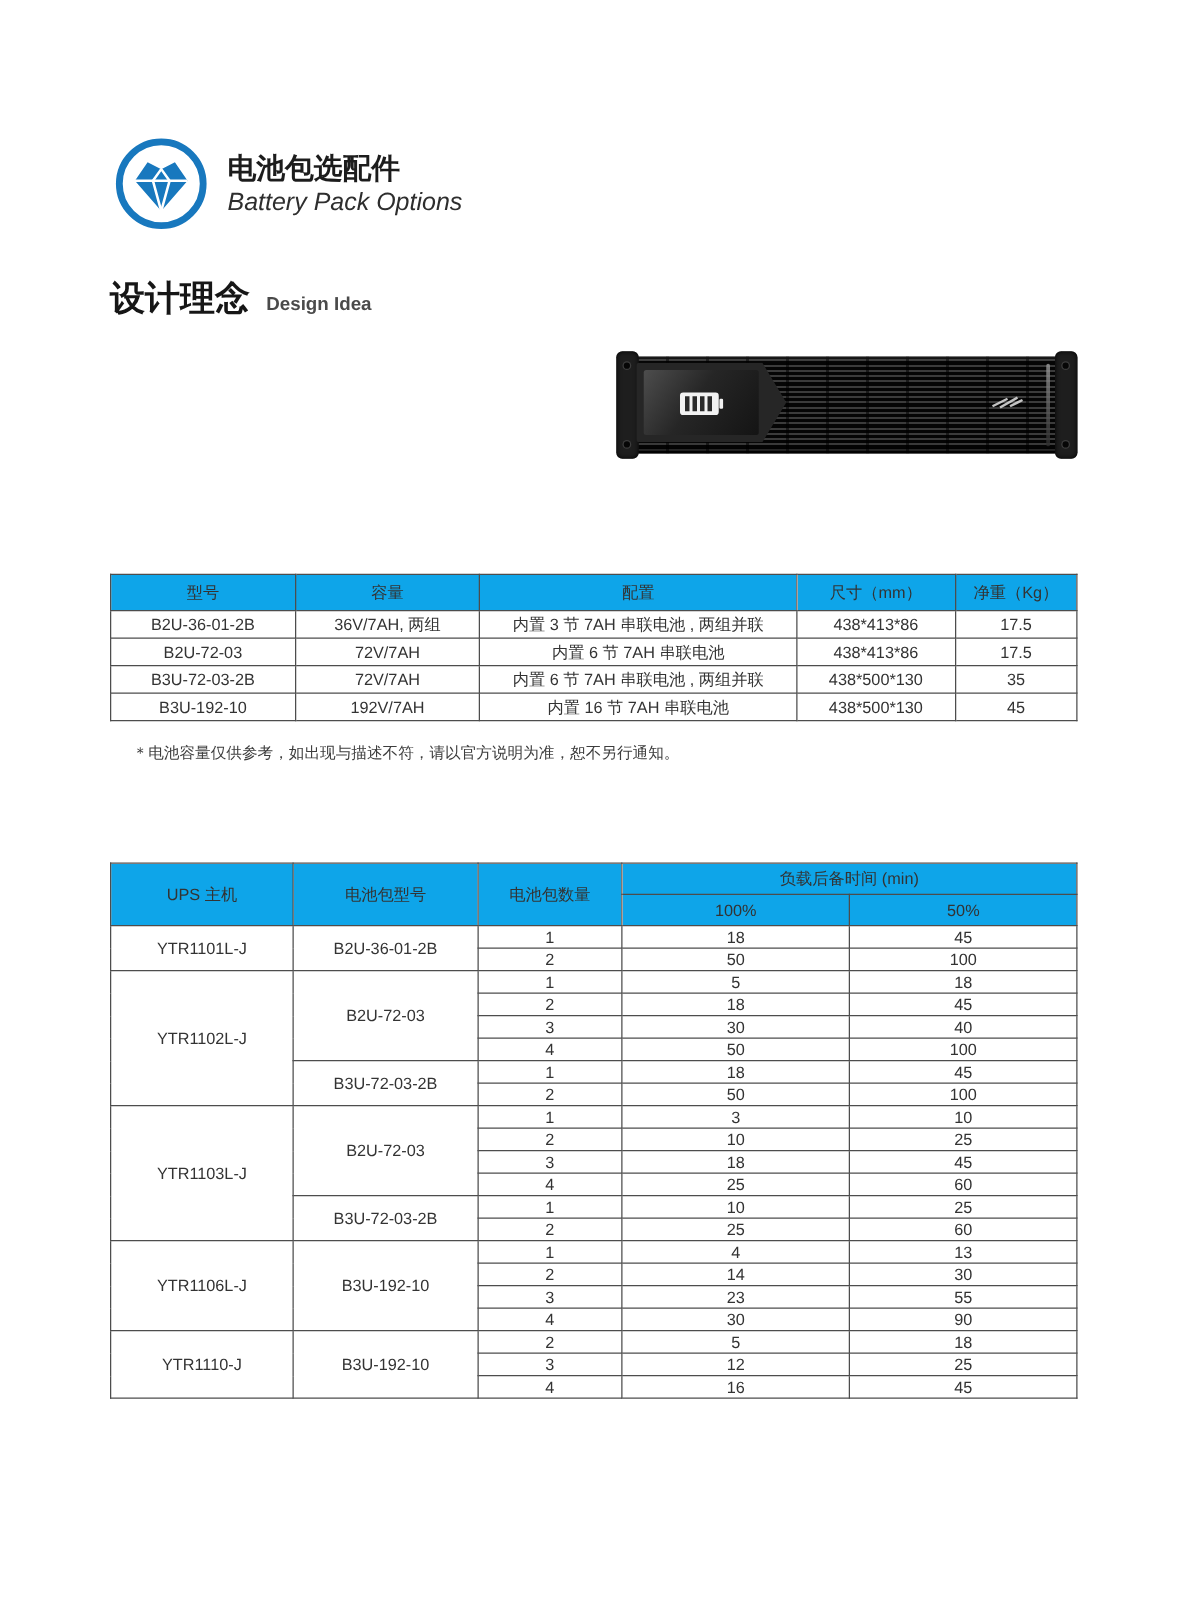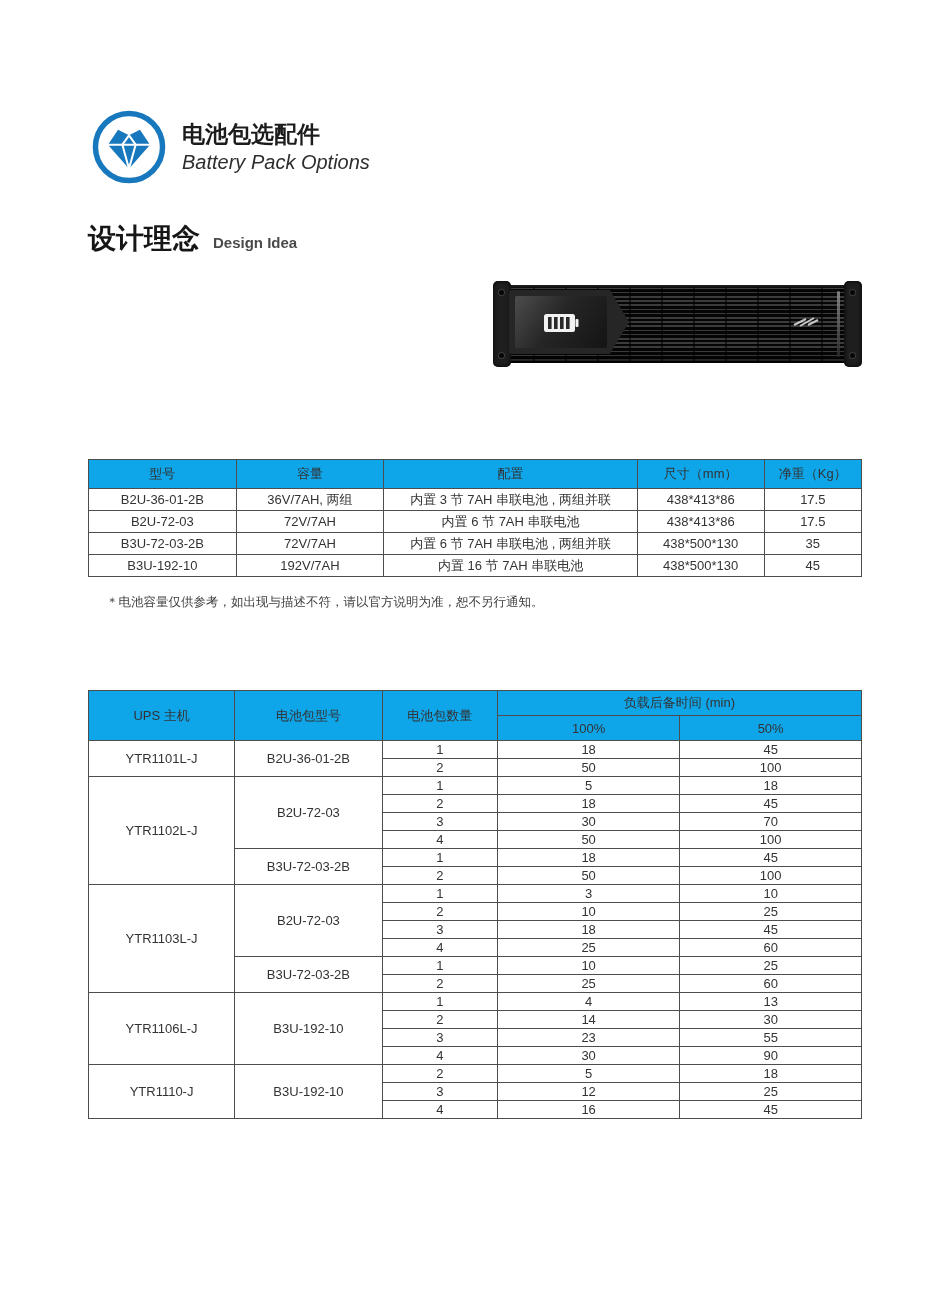--- a/index.html
+++ b/index.html
@@ -243,21 +243,21 @@
           <td>18</td>
         </tr>
         <tr>
           <td>2</td>
           <td>18</td>
           <td>45</td>
         </tr>
         <tr>
           <td>3</td>
           <td>30</td>
-          <td>70</td>
+          <td>40</td>
         </tr>
         <tr>
           <td>4</td>
           <td>50</td>
           <td>100</td>
         </tr>
         <tr>
           <td rowspan="2">B3U-72-03-2B</td>
           <td>1</td>
           <td>18</td>

